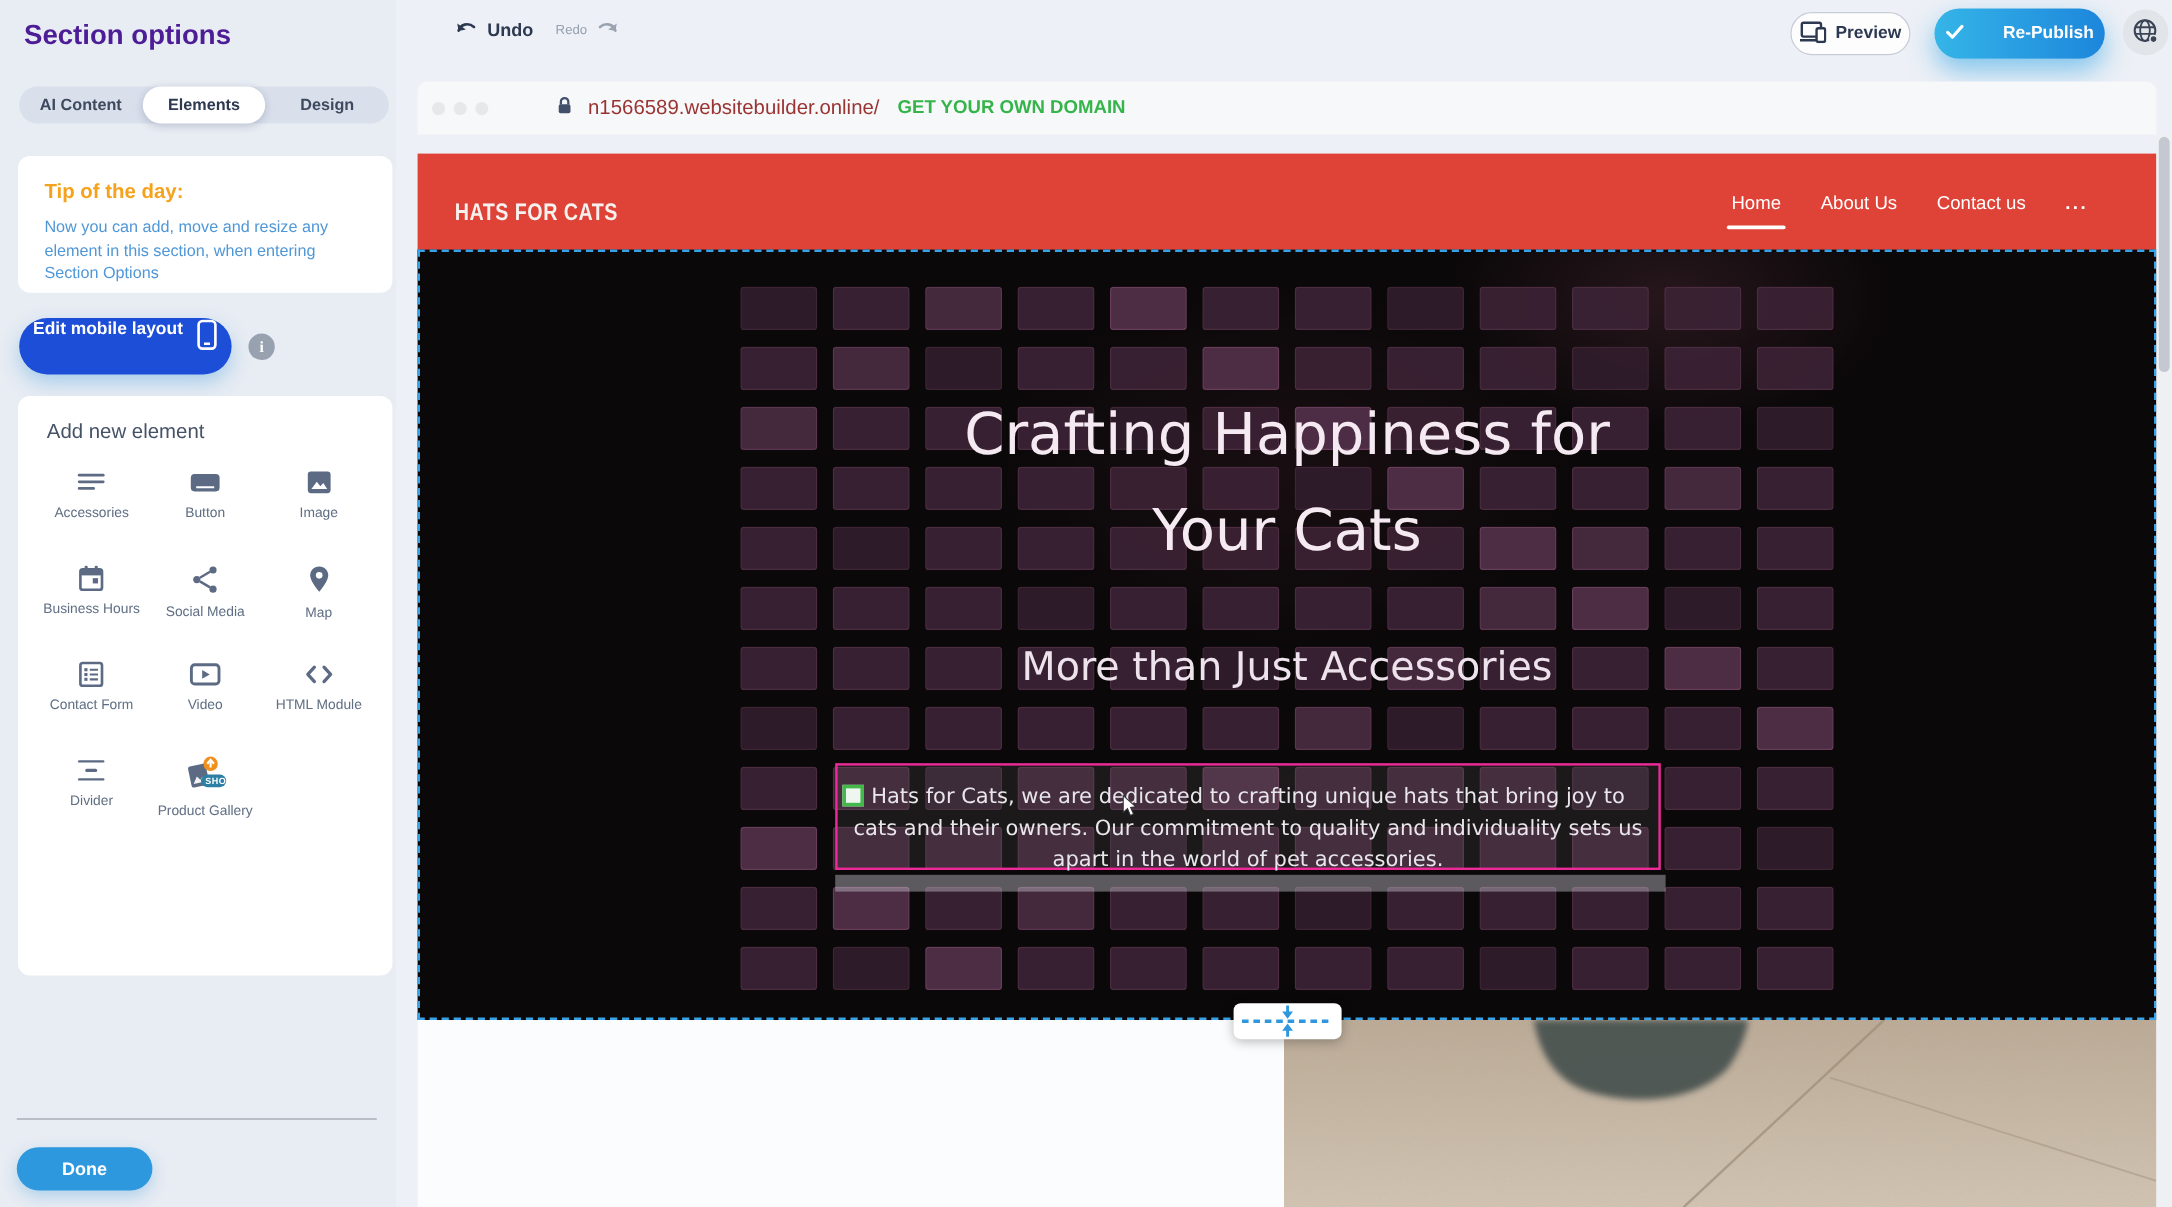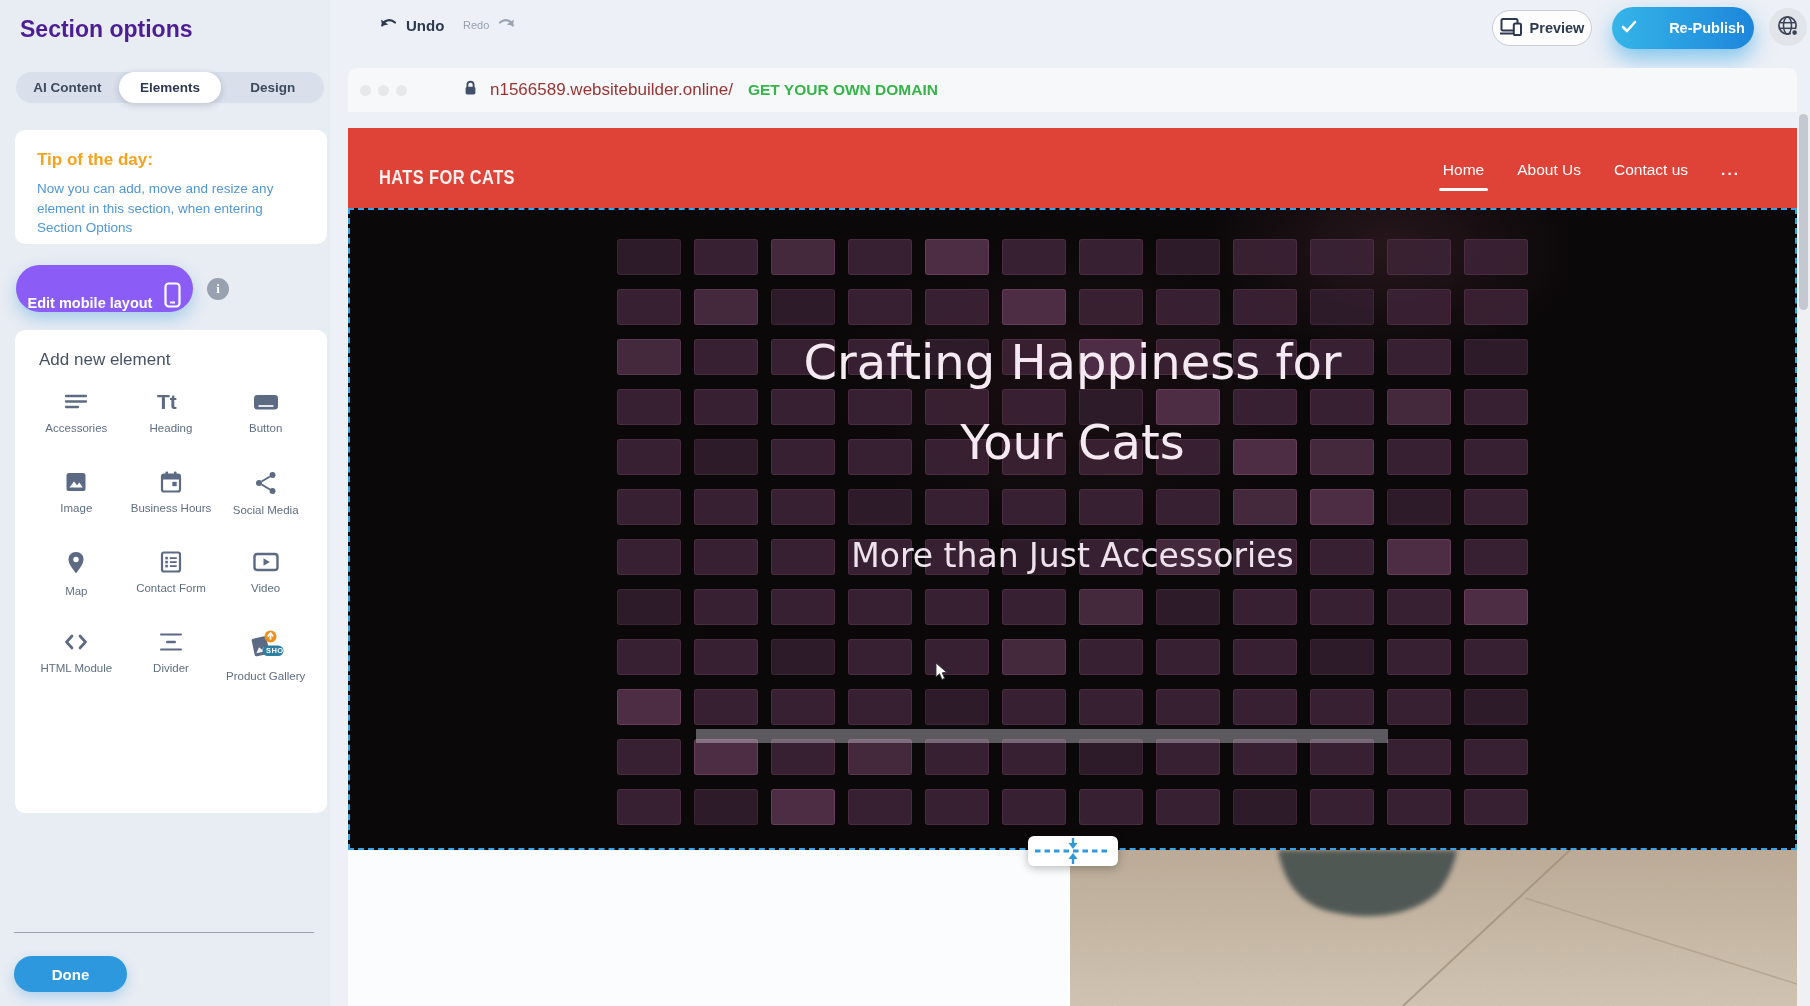--- a/index.html
+++ b/index.html
@@ -13,22 +13,22 @@
   .tabs{position:absolute;left:16px;top:72px;width:308px;height:31px;background:#d9dfeb;
         border-radius:16px;display:flex;align-items:stretch;}
   .tab{flex:1;display:flex;align-items:center;justify-content:center;font-size:13.5px;
        font-weight:700;color:#3e4a5e;border-radius:16px;cursor:pointer;}
   .tab.active{background:#fff;box-shadow:0 2px 7px rgba(30,50,90,.22);color:#2c3950;}
   .card{position:absolute;left:15px;width:312px;background:#fff;border-radius:10px;}
   .tip-card{top:130px;height:114px;padding:20px 22px 0;}
   .tip-title{font-size:17px;font-weight:700;color:#f5a21d;margin-bottom:9px;}
   .tip-body{font-size:13.5px;color:#4f97d7;line-height:1.45;width:258px;}
   .edit-mobile{position:absolute;left:16px;top:265px;width:177px;height:47px;border:none;
-        border-radius:24px;background:#8b5cf6;color:#fff;font-family:inherit;
-        font-size:14.5px;font-weight:700;display:flex;align-items:flex-end;justify-content:center;
+        border-radius:24px;background:#1d4ed8;color:#fff;font-family:inherit;
+        font-size:14.5px;font-weight:700;display:flex;align-items:flex-start;justify-content:center;
         gap:12px;cursor:pointer;box-shadow:0 7px 16px rgba(45,150,220,.35);}
   .info-dot{position:absolute;left:207px;top:278px;width:22px;height:22px;border-radius:50%;
         background:#98a1b0;color:#fff;font-size:13px;font-weight:700;display:flex;
         align-items:center;justify-content:center;cursor:pointer;font-family:"Liberation Serif",serif;}
   .add-card{top:330px;height:483px;padding:20px 14px 0;}
   .add-title{font-size:17px;color:#465266;margin:0 0 6px 10px;}
   .el-grid{display:grid;grid-template-columns:1fr 1fr 1fr;grid-auto-rows:80px;row-gap:0;}
   .el-item{display:flex;flex-direction:column;align-items:center;justify-content:flex-start;
         padding-top:14px;cursor:pointer;border-radius:8px;}
   .el-item svg{display:block;}
@@ -142,28 +142,20 @@
                   <line x1="2" y1="6" x2="22" y2="6"></line>
                   <line x1="2" y1="11.5" x2="22" y2="11.5"></line>
                   <line x1="2" y1="17" x2="14" y2="17"></line>
                 </g>
               </svg>
             </span>
             <span class="el-label">Accessories</span>
           </div>
           <div class="el-item">
             <span>
-              <svg width="30" height="24" viewBox="0 0 30 24">
-                <text x="1" y="19" font-family="Liberation Sans,sans-serif" font-size="21" font-weight="700" fill="#5c6b83">Tt</text>
-              </svg>
-            </span>
-            <span class="el-label">Heading</span>
-          </div>
-          <div class="el-item">
-            <span>
               <svg width="28" height="24" viewBox="0 0 28 24">
                 <rect x="2" y="5" width="24" height="14.5" rx="3.2" fill="#5c6b83"></rect>
                 <line x1="6.5" y1="16" x2="21.5" y2="16" stroke="#fff" stroke-width="1.7"></line>
               </svg>
             </span>
             <span class="el-label">Button</span>
           </div>
           <div class="el-item">
             <span>
               <svg width="24" height="24" viewBox="0 0 24 24">
@@ -502,20 +494,24 @@
         <div class="tile"></div>
         <div class="tile"></div>
         <div class="tile"></div>
         <div class="tile"></div>
         <div class="tile"></div>
         <div class="tile"></div>
         <div class="tile"></div>
       </div>
     <h1 class="hero-h" id="heroHeading">Crafting Happiness for<br>Your Cats</h1>
     <div class="hero-sub">More than Just Accessories</div>
+    <div class="para-box">
+      <span class="drag-handle"></span>
+      <p>Hats for Cats, we are dedicated to crafting unique hats that bring joy to cats and their owners. Our commitment to quality and individuality sets us apart in the world of pet accessories.</p>
+    </div>
     <div class="ghost-bar"></div>
     <span class="mouse-cursor">
       <svg width="13" height="19" viewBox="0 0 13 19">
         <path d="M1 1 L1 15 L4.6 11.8 L7 17.5 L9.6 16.3 L7.2 10.8 L11.6 10.3 Z" fill="#fff" stroke="#333" stroke-width="0.9"></path>
       </svg>
     </span>
   </section>
 
   <div class="bottom-white"></div>
   <div class="floor-photo">

